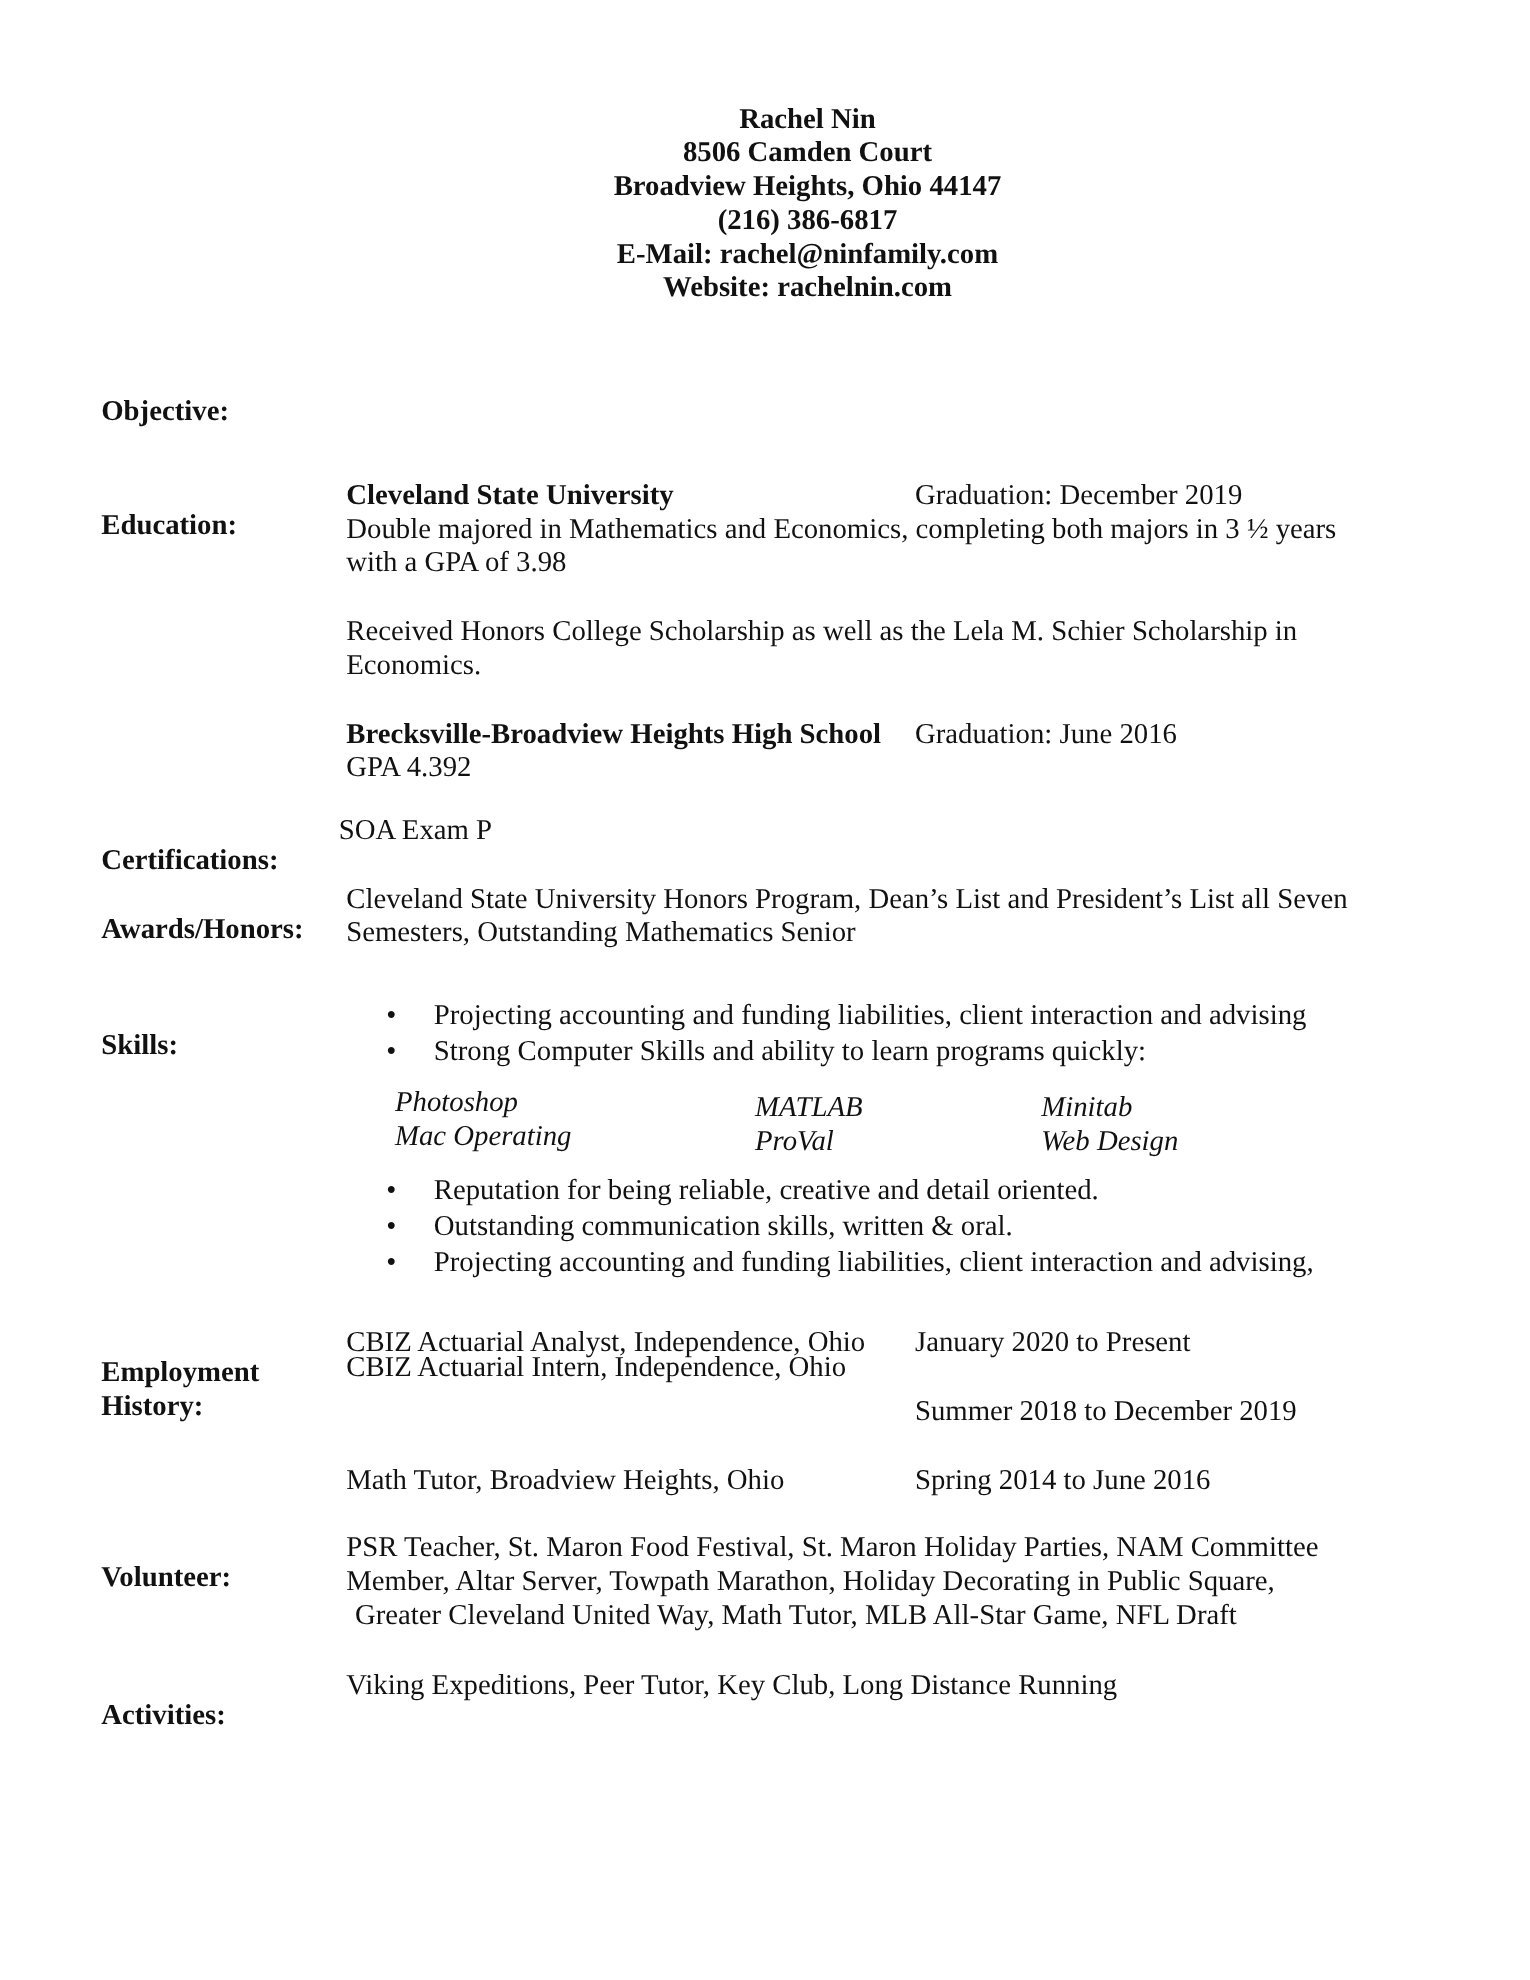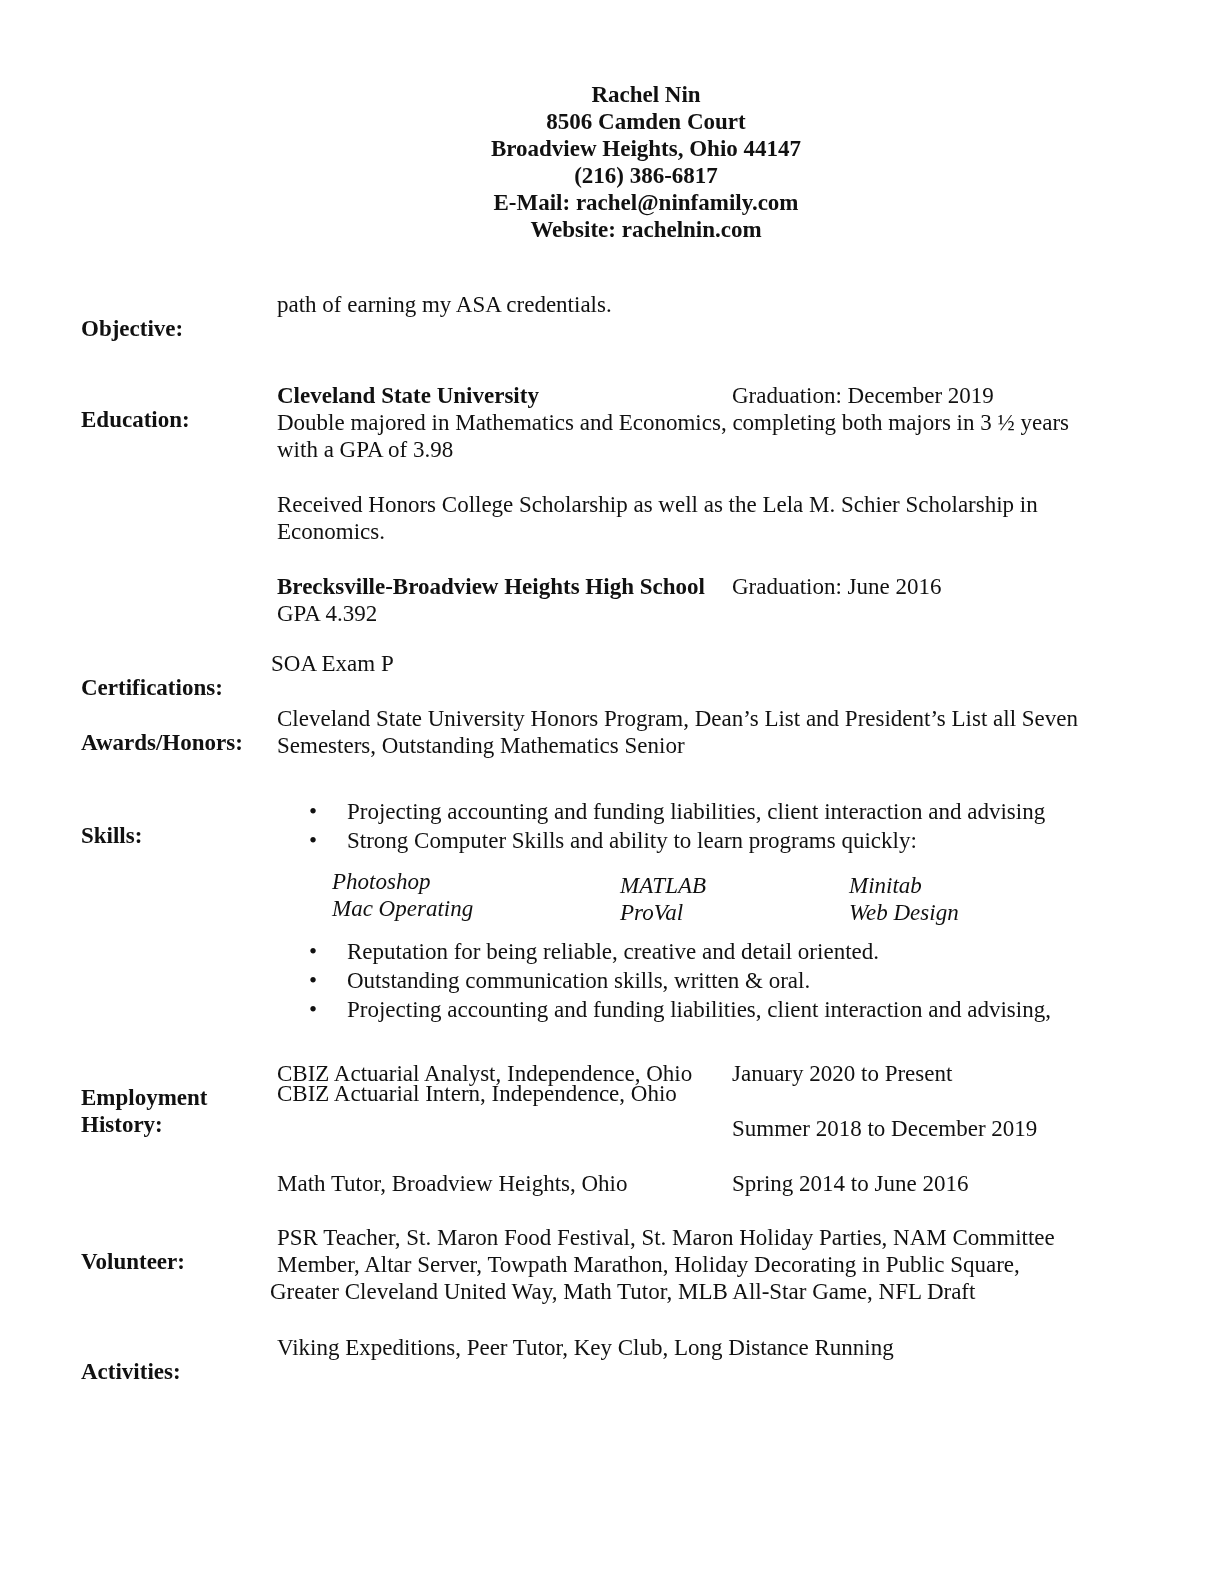--- a/index.html
+++ b/index.html
@@ -11,37 +11,36 @@
   .header { position: absolute; top: 81px; left: 0; width: 1292px; text-align: center; font-weight: bold; }
   .header div { height: 27px; }
   .label { position: absolute; left: 81px; font-weight: bold; margin-top: 24px; }
   .content { position: absolute; left: 277px; width: 900px; }
   .bold { font-weight: bold; text-align: right; }
   .u { }
   .tab2 { position: absolute; left: 732px; white-space: nowrap; }
   .abs { position: absolute; white-space: nowrap; }
   .bullet-row { position: absolute; left: 309px; white-space: nowrap; }
   .bullet-row .dot { display: inline-block; width: 38px; }
-  .it { font-style: italic; position: absolute; white-space: nowrap; margin-left: 16px; }
+  .it { font-style: italic; position: absolute; white-space: nowrap; }
 </style>
 </head>
 <body>
 
 <div class="header">
   <div>Rachel Nin</div>
   <div>8506 Camden Court</div>
   <div>Broadview Heights, Ohio 44147</div>
   <div>(216) 386-6817</div>
   <div>E-Mail: rachel@ninfamily.com</div>
   <div>Website: rachelnin.com</div>
 </div>
 
 <div class="label" style="top:291px">Objective:</div>
 <div class="content" style="top:291px; width:920px">
-  <div>path of earning my ASA credentials.</div>
 </div>
 
 <div class="label" style="top:382px">Education:</div>
 <div class="abs bold" style="top:382px; left:277px">Cleveland State University</div>
 <div class="tab2" style="top:382px">Graduation: December 2019</div>
 <div class="abs" style="top:409px; left:277px">Double majored in Mathematics and Economics, completing both majors in 3 ½ years</div>
 <div class="abs" style="top:436px; left:277px">with a GPA of 3.98</div>
 <div class="abs" style="top:491px; left:277px">Received Honors College Scholarship as well as the Lela M. Schier Scholarship in</div>
 <div class="abs" style="top:518px; left:277px">Economics.</div>
 <div class="abs bold" style="top:573px; left:277px">Brecksville-Broadview Heights High School</div>
@@ -93,16 +92,16 @@
 </div>
 <div class="tab2" style="top:1115px">Summer 2018 to December 2019</div>
 <div class="abs" style="top:1170px; left:277px">
   <span class="u">Math Tutor</span><span>, Broadview Heights, Ohio</span>
 </div>
 <div class="tab2" style="top:1170px">Spring 2014 to June 2016</div>
 
 <div class="label" style="top:1224px">Volunteer:</div>
 <div class="abs" style="top:1224px; left:277px">PSR Teacher, St. Maron Food Festival, St. Maron Holiday Parties, NAM Committee</div>
 <div class="abs" style="top:1251px; left:277px">Member, Altar Server, Towpath Marathon, Holiday Decorating in Public Square,</div>
-<div class="abs" style="top:1278px; left:270px">Greater Cleveland United Way, Math Tutor, MLB All-Star Game, NFL Draft</div>
+<div class="abs" style="top:1278px; left:284px">Greater Cleveland United Way, Math Tutor, MLB All-Star Game, NFL Draft</div>
 
 <div class="label" style="top:1334px">Activities:</div>
 <div class="abs" style="top:1334px; left:277px">Viking Expeditions, Peer Tutor, Key Club, Long Distance Running</div>
 
 </body></html>

